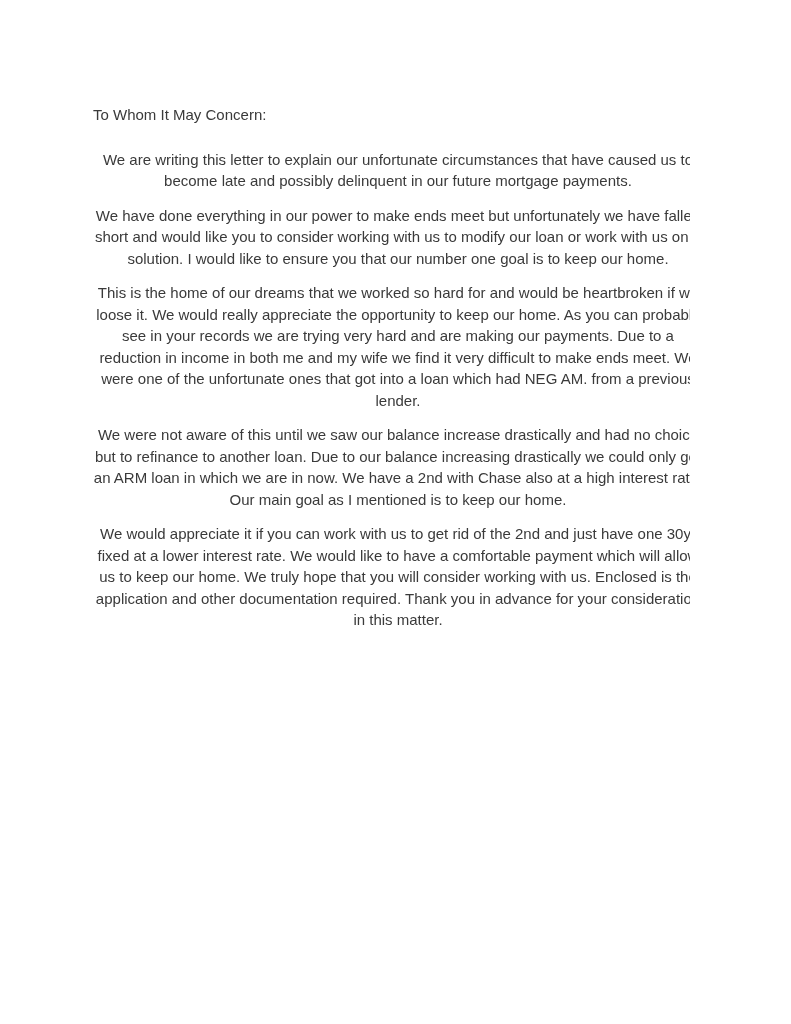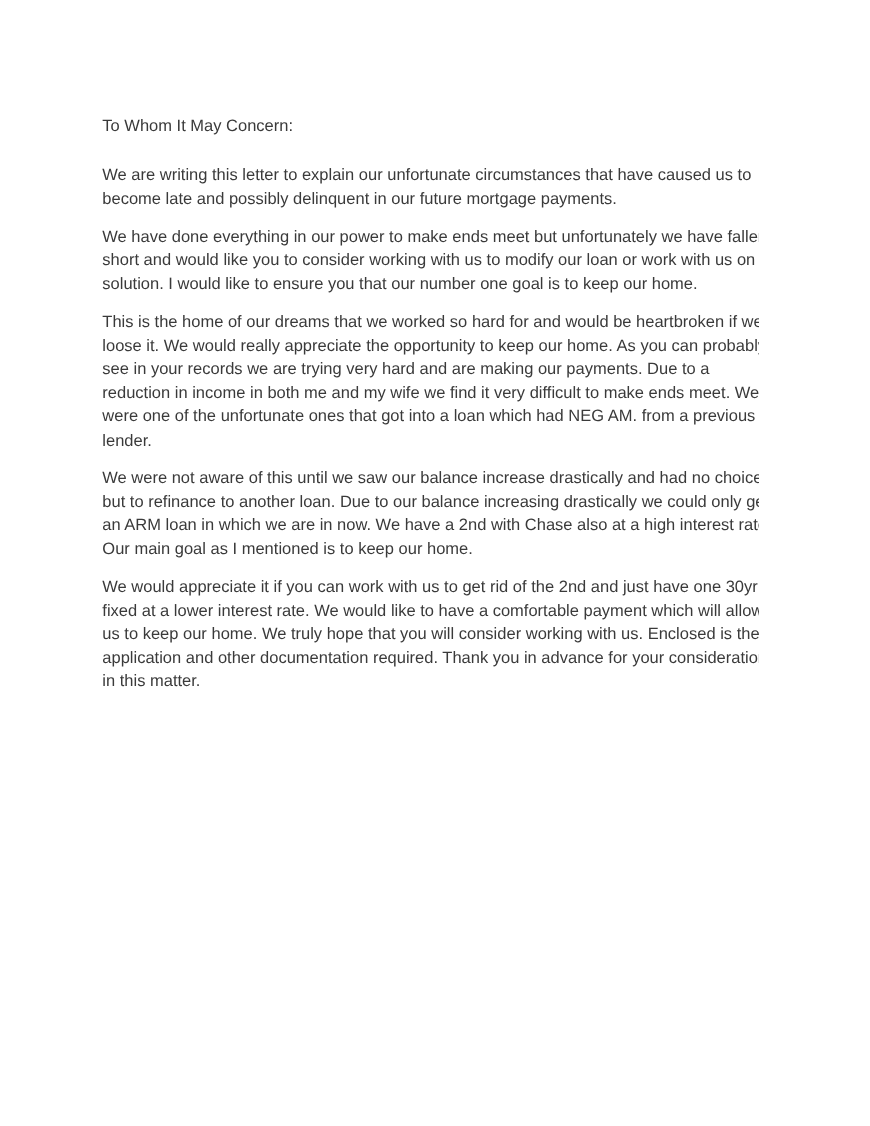--- a/index.html
+++ b/index.html
@@ -24,20 +24,21 @@
     width: 610px;
     font-size: 15px;
     line-height: 21.5px;
     -webkit-font-smoothing: antialiased;
   }
   .salutation {
     margin: 0 0 23px 0;
   }
   .letter-body p.para {
     margin: 0 0 13px 0;
+    text-align: center;
   }
   .closing {
     margin: 52px 0 0 0;
   }
 </style>
 </head>
 <body>
 
 <div class="page">
   <div class="letter-body">

